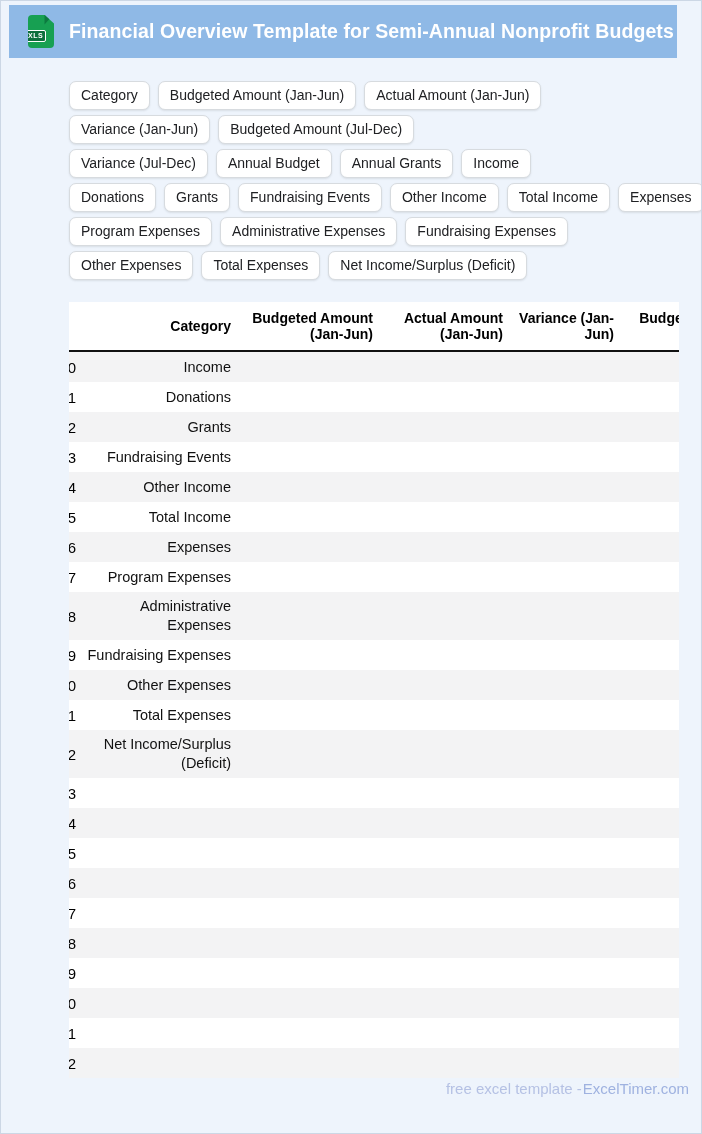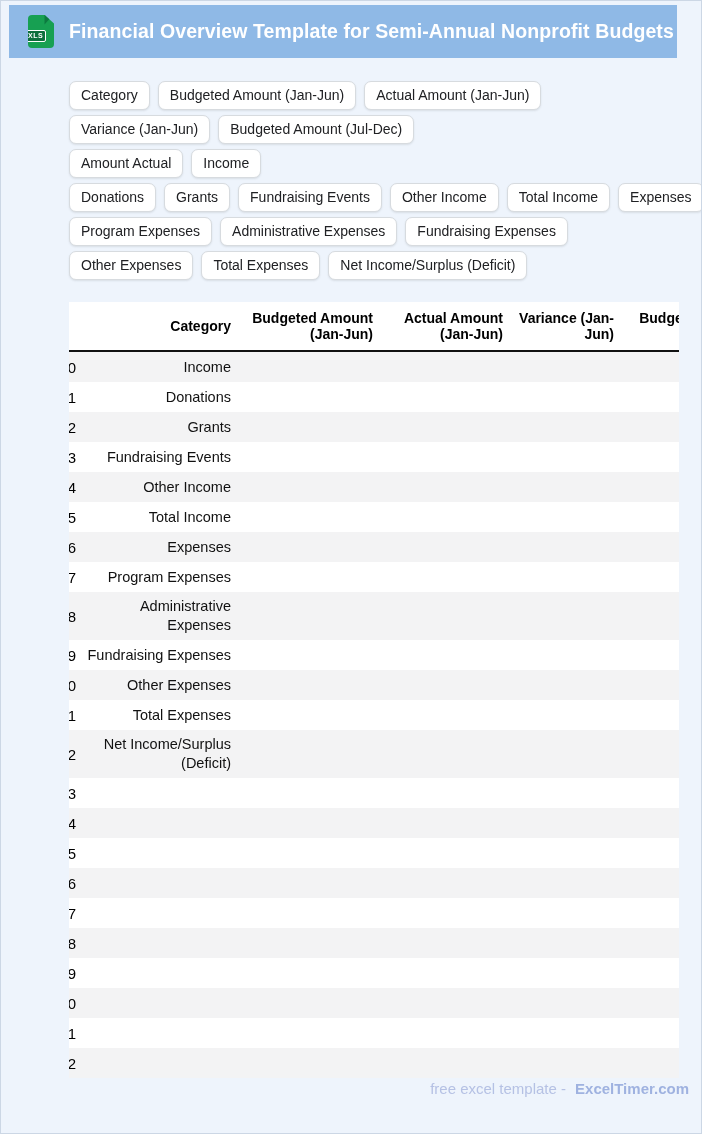--- a/index.html
+++ b/index.html
@@ -141,24 +141,24 @@
 
   
   .footer {
     position: absolute;
     top: 1079px; right: 12px;
     font-size: 15px;
     color: #b5c1e4;
     white-space: nowrap;
   }
   .footer .brand {
-    font-weight: bold;
+    font-weight: normal;
     color: #9fb2e0;
     text-decoration: none;
-    margin-left: 9px;
+    margin-left: 1px;
   }
 </style>
 </head>
 <body>
 
 <div class="page">
 
   <div class="topbar">
     <div class="file-icon">
       <span class="fold"></span>
@@ -171,21 +171,23 @@
       <div class="chip-row">
         <button class="chip">Category</button>
         <button class="chip">Budgeted Amount (Jan-Jun)</button>
         <button class="chip">Actual Amount (Jan-Jun)</button>
       </div>
       <div class="chip-row">
         <button class="chip">Variance (Jan-Jun)</button>
         <button class="chip">Budgeted Amount (Jul-Dec)</button>
       </div>
       <div class="chip-row">
-        <button class="chip">Amount Actual</button>
+        <button class="chip">Variance (Jul-Dec)</button>
+        <button class="chip">Annual Budget</button>
+        <button class="chip">Annual Grants</button>
         <button class="chip">Income</button>
       </div>
       <div class="chip-row">
         <button class="chip">Donations</button>
         <button class="chip">Grants</button>
         <button class="chip">Fundraising Events</button>
         <button class="chip">Other Income</button>
         <button class="chip">Total Income</button>
         <button class="chip">Expenses</button>
       </div>

